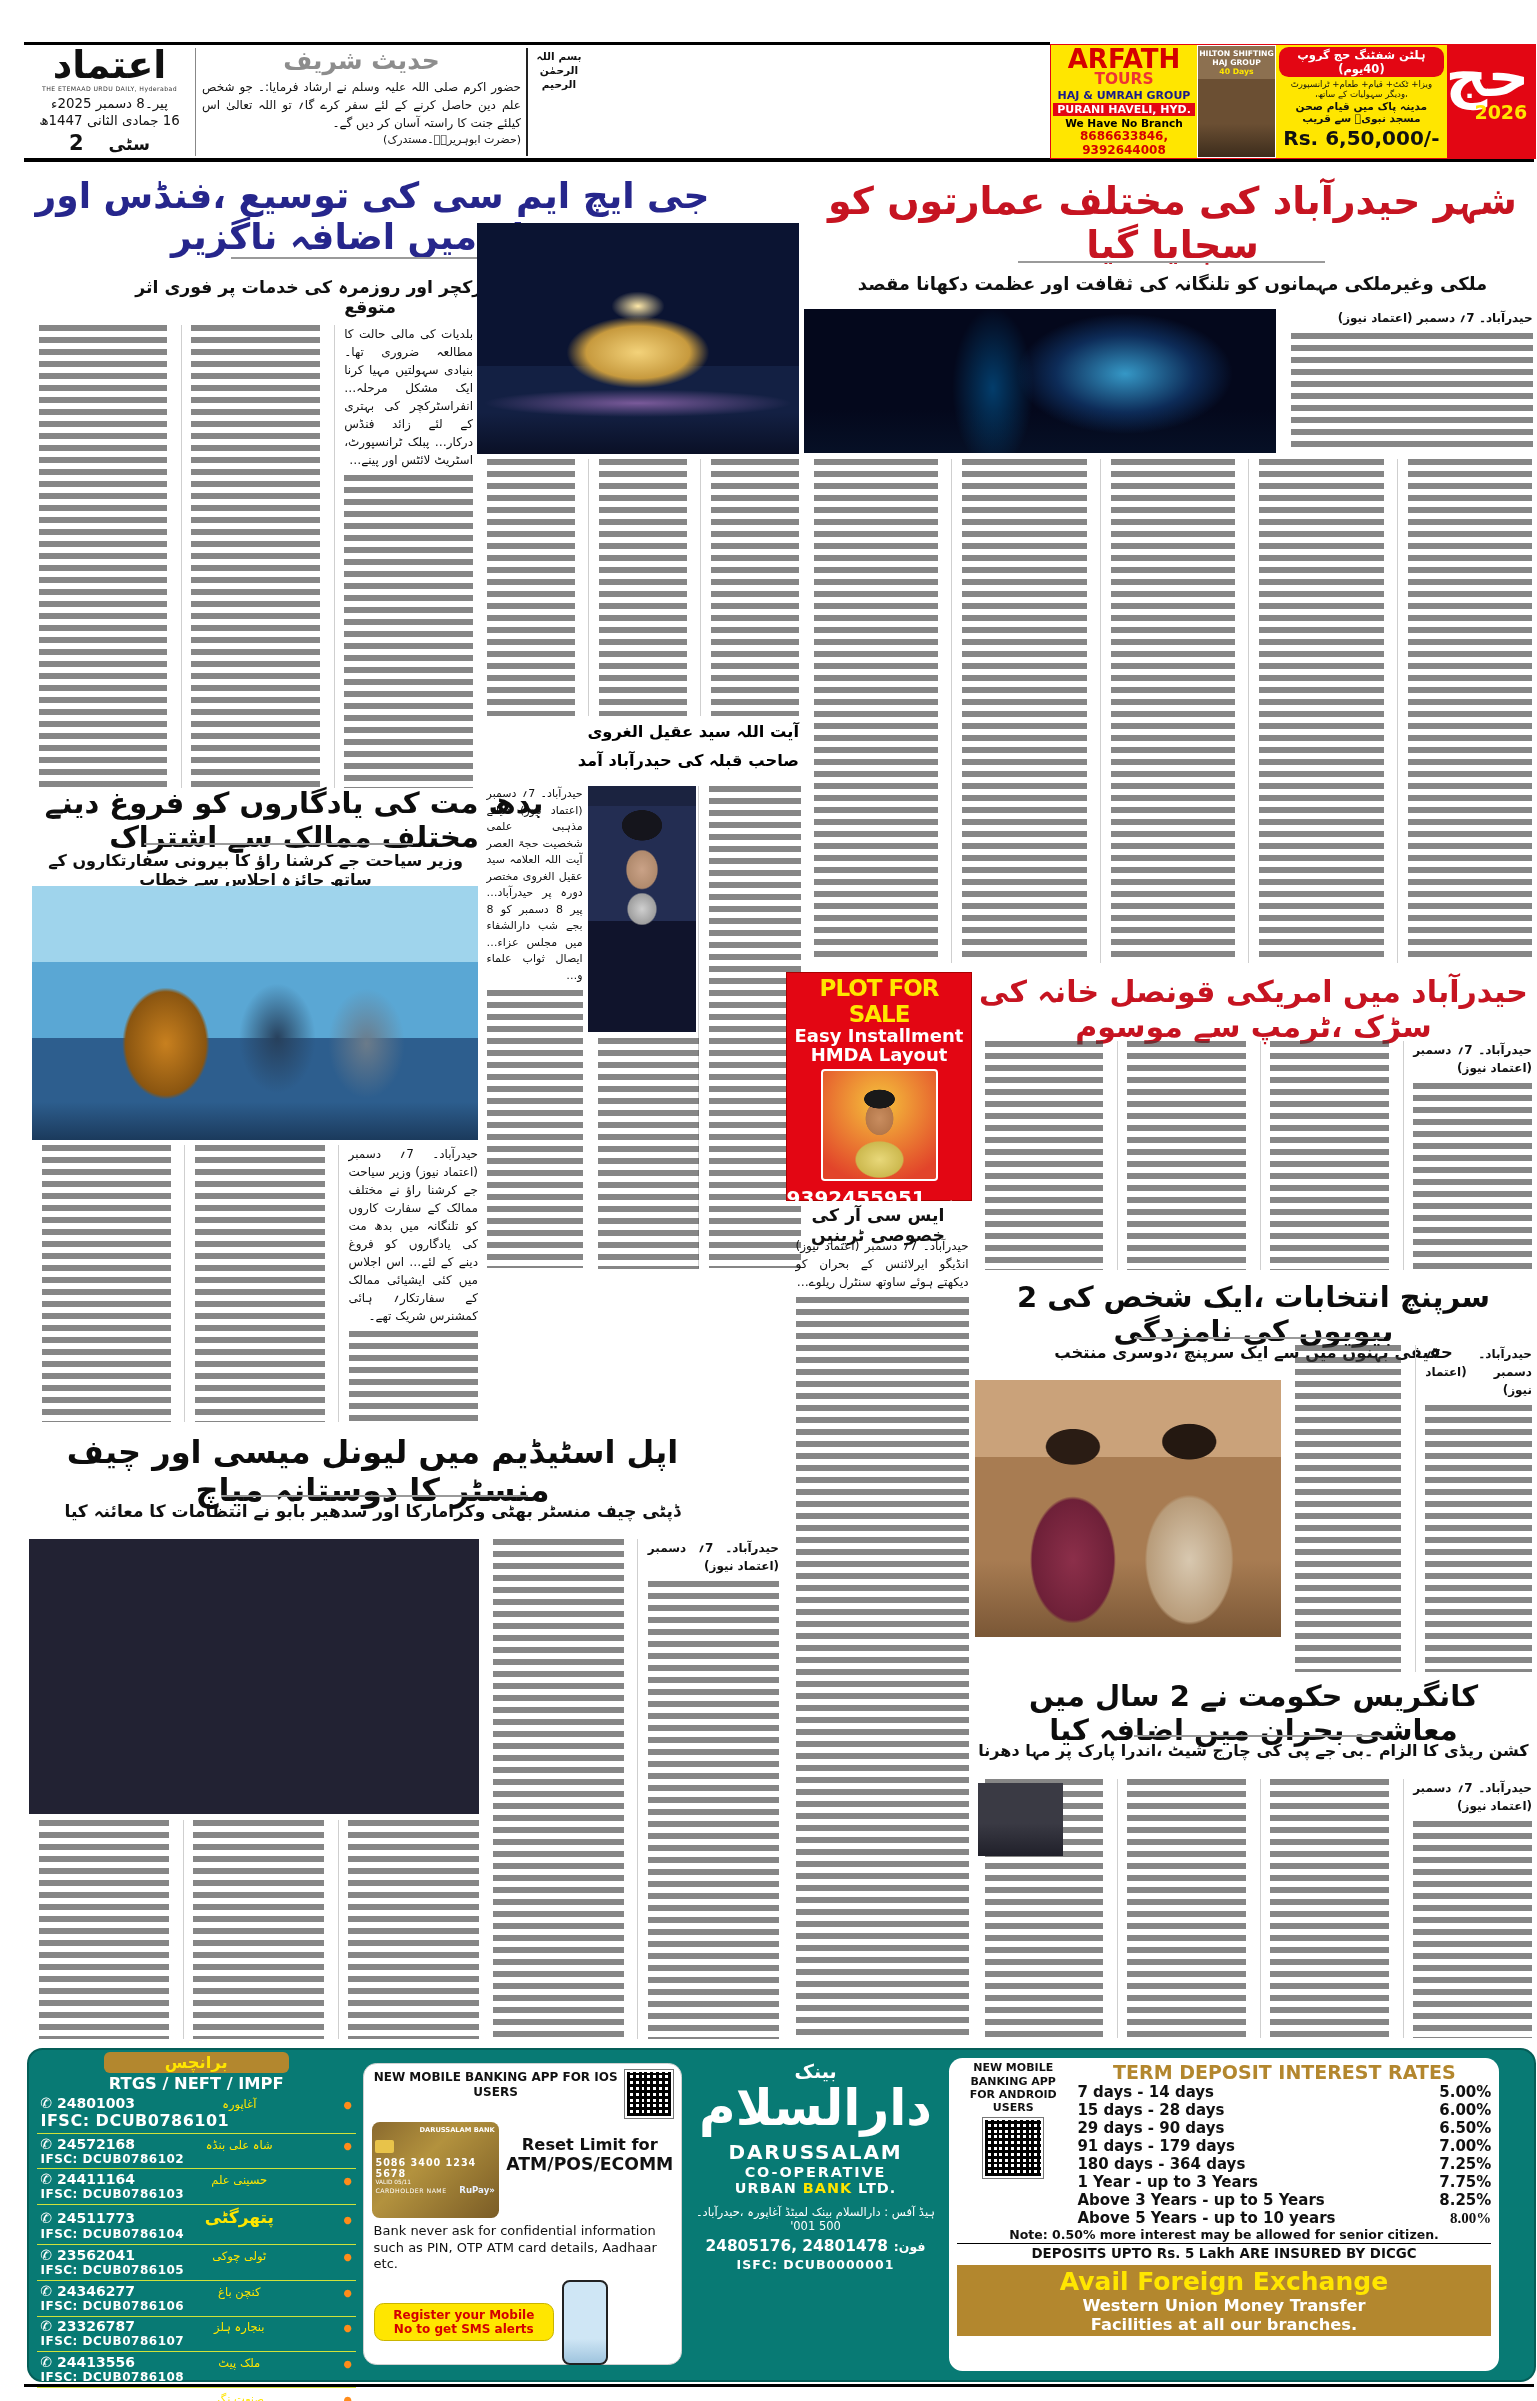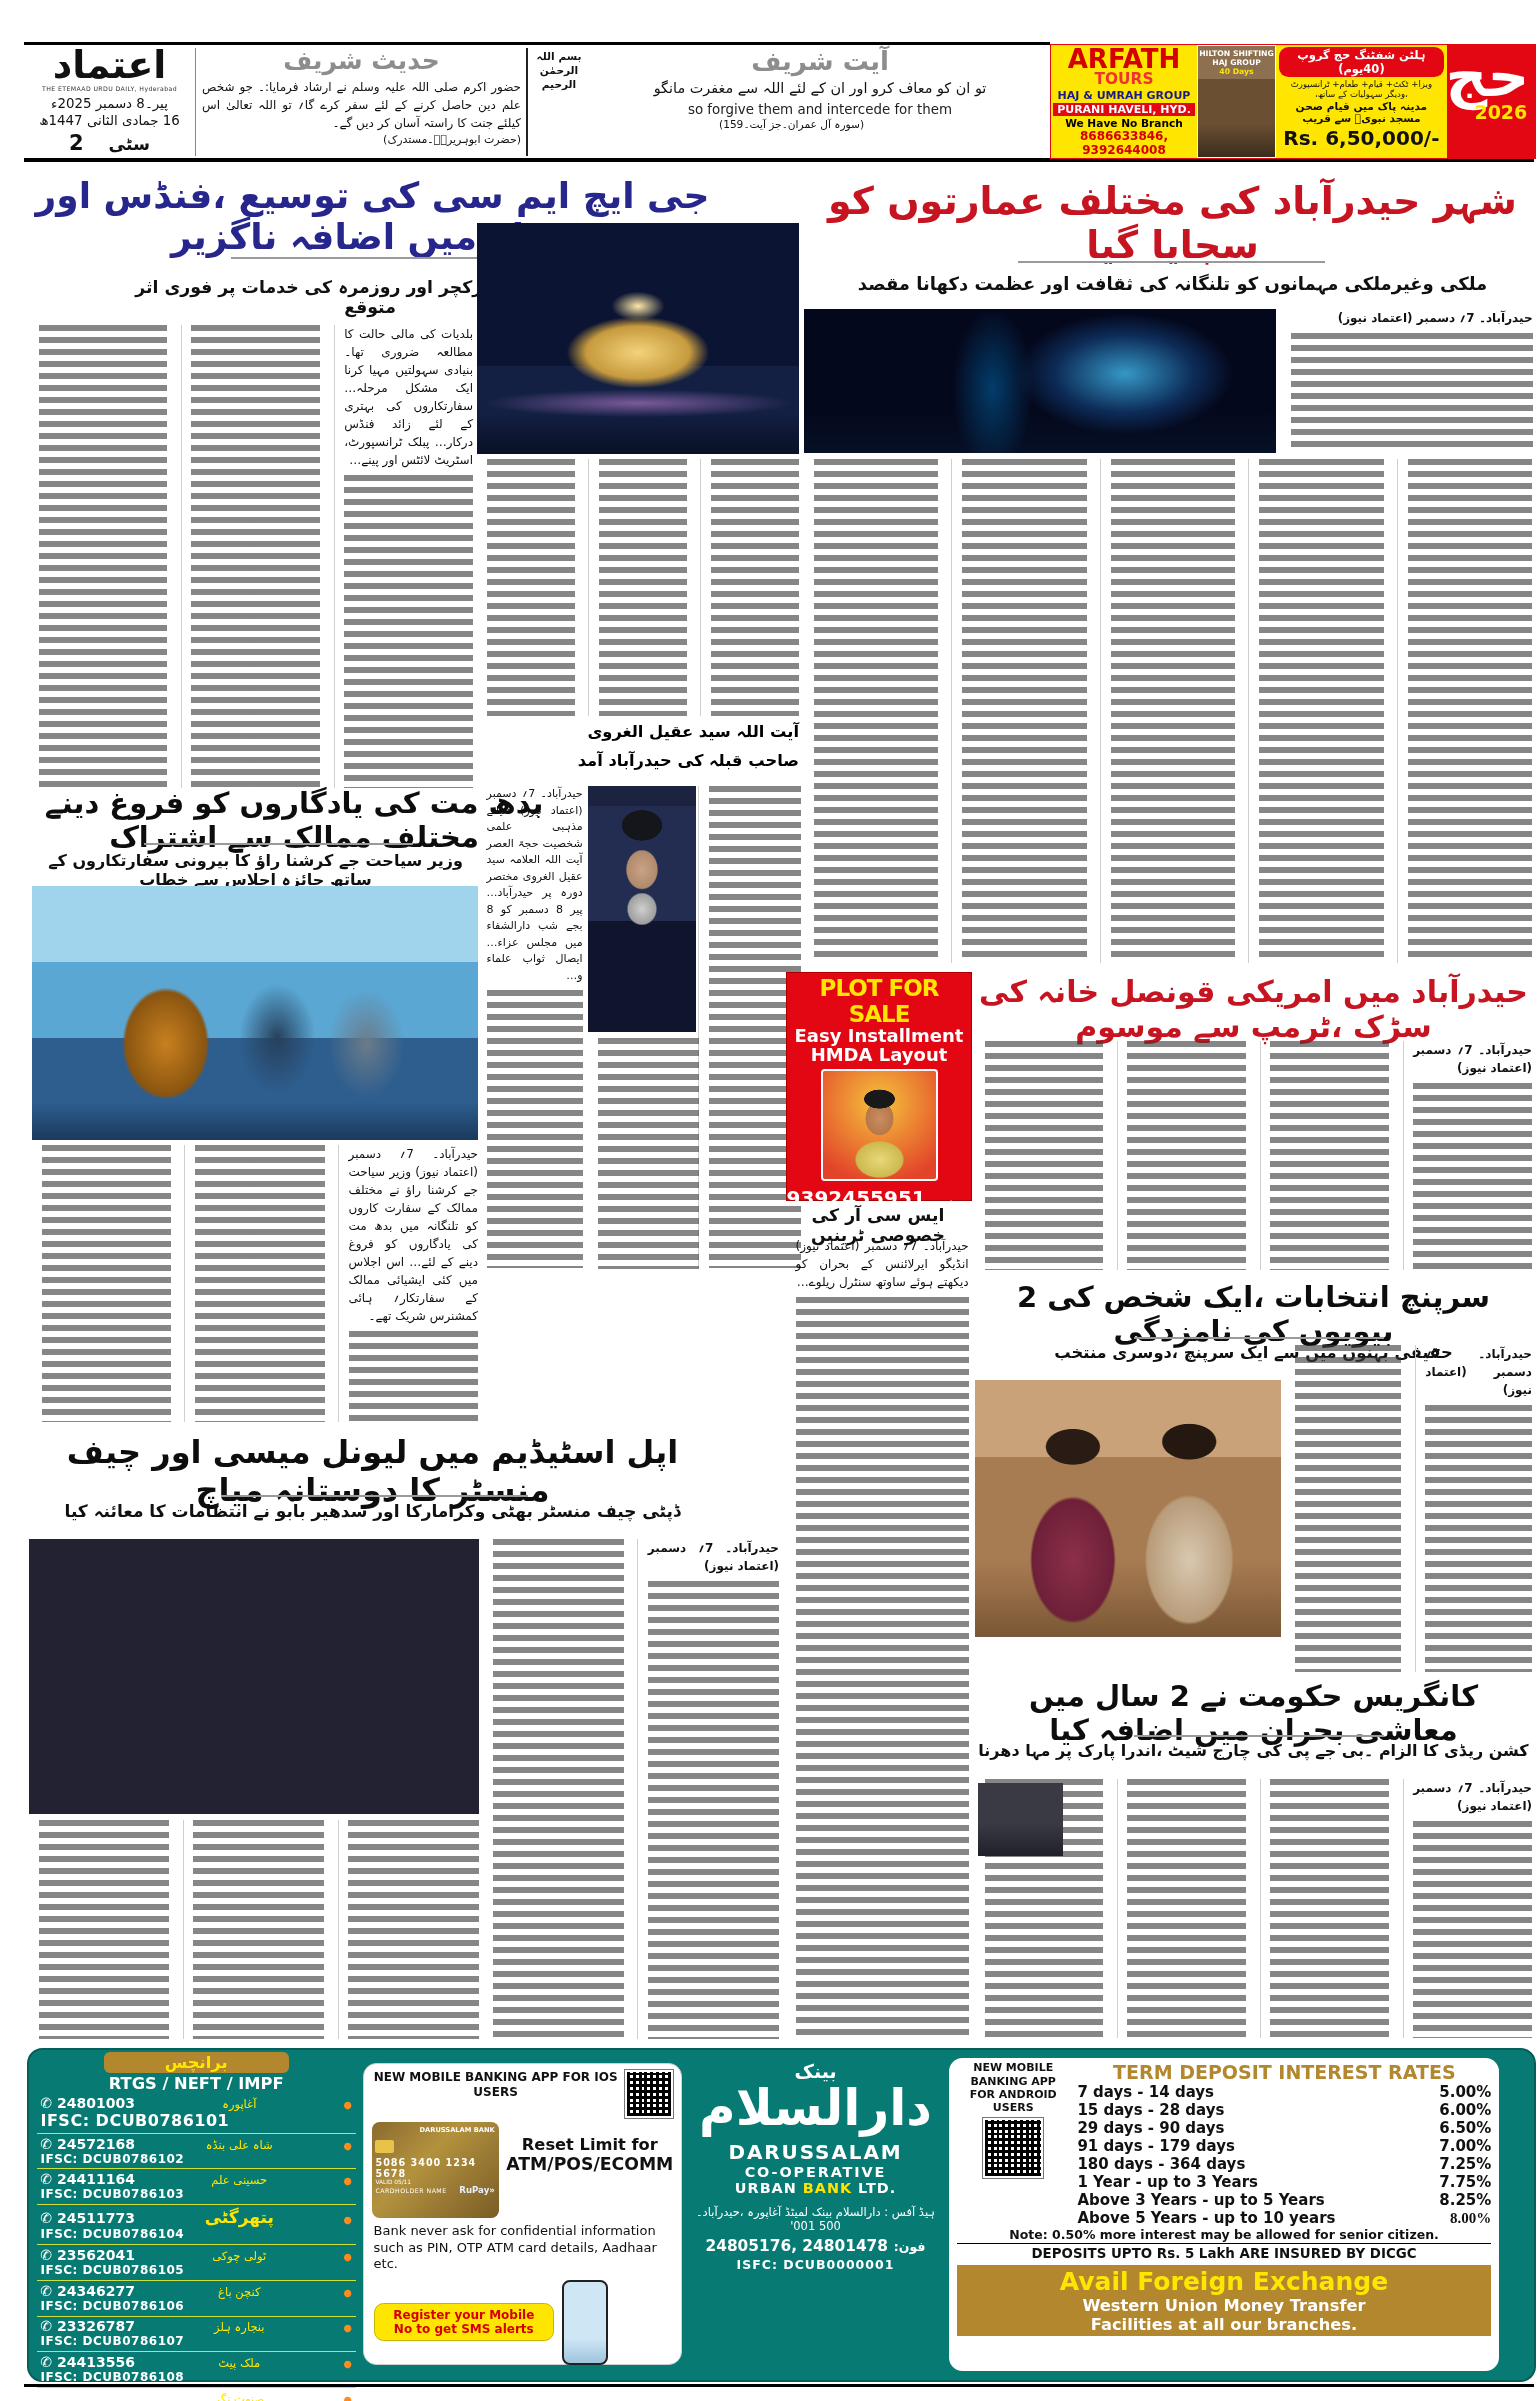--- a/index.html
+++ b/index.html
@@ -61,26 +61,20 @@
   </div>
 
   <div class="abs" style="left:202px;top:46px;width:319px;height:111px;">
     <div class="u ctr grayhead" style="font-size:25px;">حدیث شریف</div>
     <div class="u" style="font-size:12px;line-height:1.5;text-align:justify;margin-top:2.9px;">حضور اکرم صلی اللہ علیہ وسلم نے ارشاد فرمایا:۔ جو شخص علم دین حاصل کرنے کے لئے سفر کرے گا؍ تو اللہ تعالیٰ اس کیلئے جنت کا راستہ آسان کر دیں گے۔</div>
     <div class="u" style="font-size:11px;margin-top:1px;">(حضرت ابوہریرہؓ۔مستدرک)</div>
   </div>
 
   <div class="abs u ctr b" style="left:530px;top:50px;width:58px;height:58px;font-size:10.6px;line-height:1.3;">بسم اللہ الرحمٰن الرحیم</div>
 
-  <div class="abs" style="left:594px;top:46px;width:452px;height:111px;">
-    <div class="u ctr grayhead" style="font-size:26px;">آیت شریف</div>
-    <div class="u ctr" style="font-size:14.4px;margin-top:3.8px;">تو ان کو معاف کرو اور ان کے لئے اللہ سے مغفرت مانگو</div>
-    <div class="ctr" style="font-size:13.4px;color:#222;margin-top:5.8px;">so forgive them and intercede for them</div>
-    <div class="u" style="font-size:10.6px;text-align:left;margin-top:1.9px;padding-left:125px;">(سورہ آل عمران۔جز آیت۔159)</div>
-  </div>
 
   <div class="abs redbg" style="left:1050px;top:44px;width:484px;height:113px;border:1.9px solid #e30613;display:flex;">
     <div class="yellow" style="width:146px;text-align:center;padding-top:1.9px;">
       <div class="b" style="color:#d40000;font-size:26px;line-height:.95;">ARFATH</div>
       <div class="b" style="color:#e33;font-size:15.4px;line-height:1;">TOURS</div>
       <div class="b" style="color:#1a1a8c;font-size:11px;margin-top:1.9px;">HAJ &amp; UMRAH GROUP</div>
       <div class="b redbg" style="color:#fff;font-size:11px;margin:1px 1.9px;">PURANI HAVELI, HYD.</div>
       <div class="b" style="color:#000;font-size:10.6px;">We Have No Branch</div>
       <div class="b" style="color:#d40000;font-size:12px;">8686633846, 9392644008</div>
     </div>
@@ -99,21 +93,21 @@
       <div class="u b" style="position:absolute;right:5.8px;top:1.9px;color:#fff;font-size:58px;line-height:1;">حج</div>
       <div class="b" style="position:absolute;right:7.7px;top:56px;color:#ffe600;font-size:19px;">2026</div>
     </div>
   </div>
 
   <div class="abs u b h-navy ctr" style="left:29px;top:175px;width:687px;font-size:36px;">جی ایچ ایم سی کی توسیع ،فنڈس اور عملہ میں اضافہ ناگزیر</div>
   <div class="abs grayrule" style="left:231px;top:257px;width:288px;height:1.9px;"></div>
   <div class="abs u subhead ctr" style="left:130px;top:277px;width:480px;font-size:17.3px;">آبادی ،انفراسٹرکچر اور روزمرہ کی خدمات پر فوری اثر متوقع</div>
   <div class="abs cols" style="left:29px;top:325px;width:444px;height:463px;">
     <div class="gcol">
-      <p class="lead u">بلدیات کی مالی حالت کا مطالعہ ضروری تھا۔ بنیادی سہولتیں مہیا کرنا ایک مشکل مرحلہ… سفارتکاروں کی بہتری کے لئے زائد فنڈس درکار… پبلک ٹرانسپورٹ، اسٹریٹ لائٹس اور پینے…</p>
+      <p class="lead u">بلدیات کی مالی حالت کا مطالعہ ضروری تھا۔ بنیادی سہولتیں مہیا کرنا ایک مشکل مرحلہ… انفراسٹرکچر کی بہتری کے لئے زائد فنڈس درکار… پبلک ٹرانسپورٹ، اسٹریٹ لائٹس اور پینے…</p>
       <div class="gk"></div>
     </div>
     <div class="gcol">
         <div class="gk"></div>
       </div>
     <div class="gcol">
         <div class="gk"></div>
       </div>
   </div>
   <div class="abs cols" style="left:477px;top:459px;width:322px;height:257px;">

